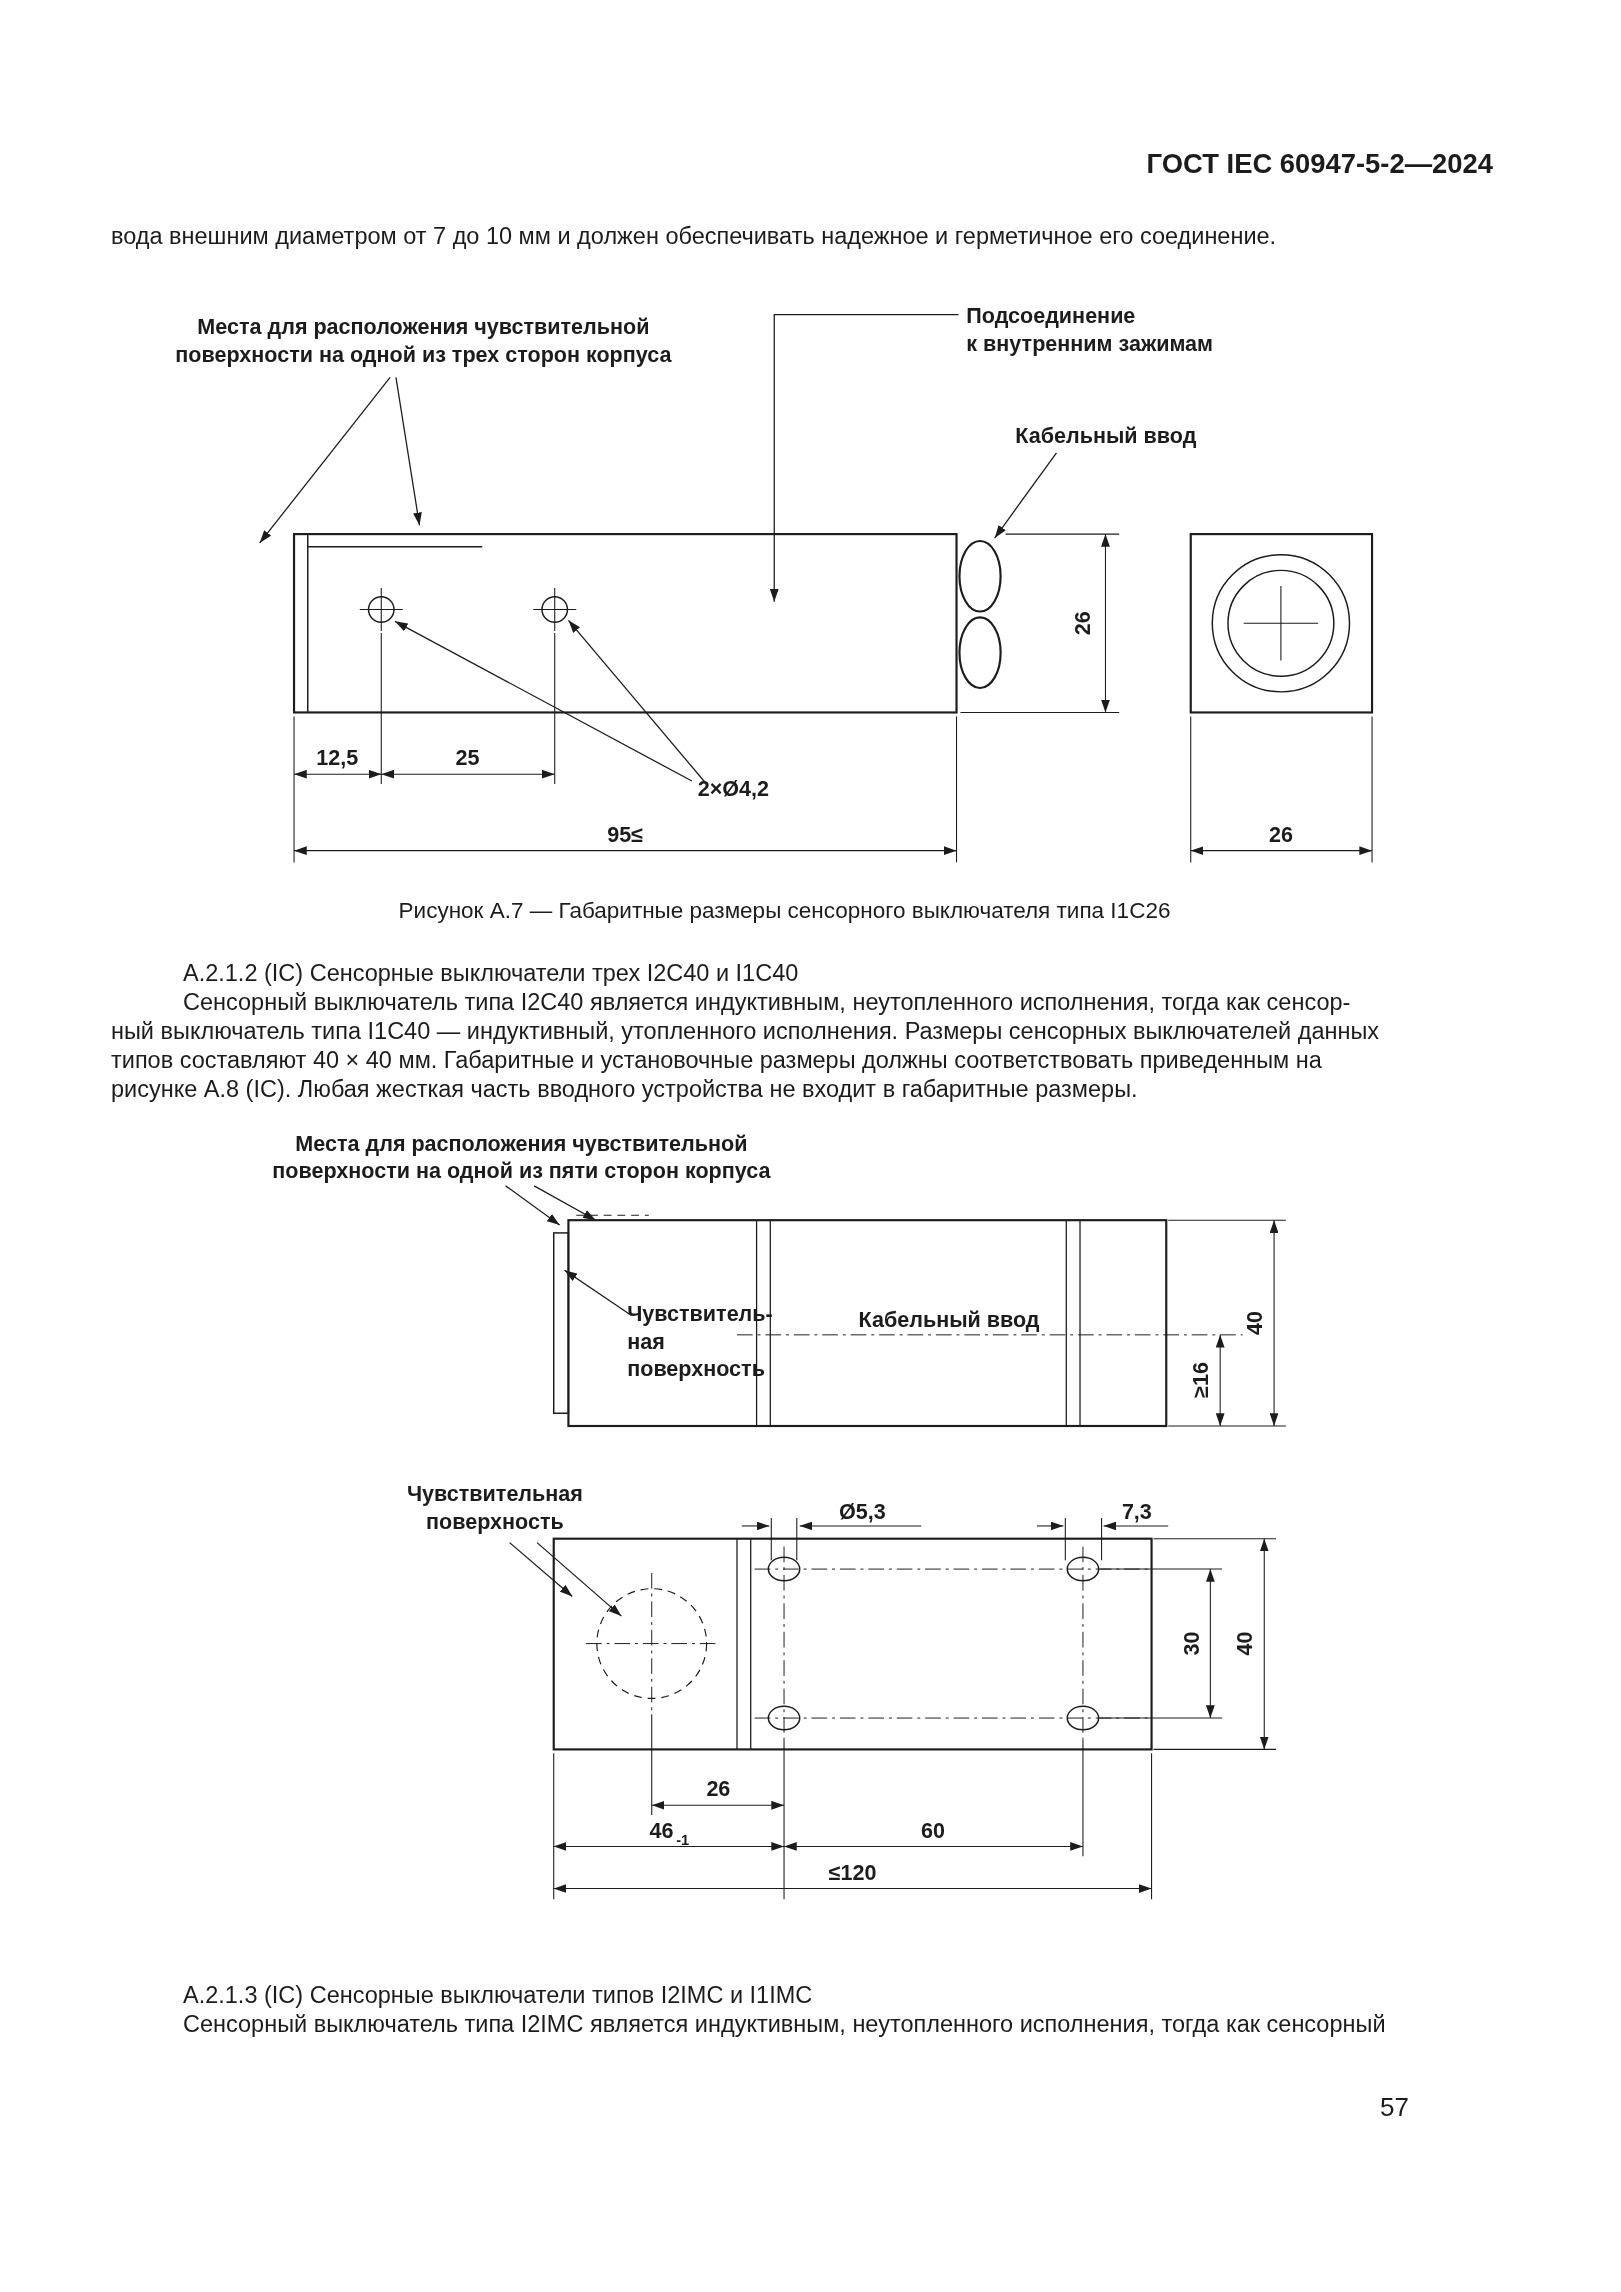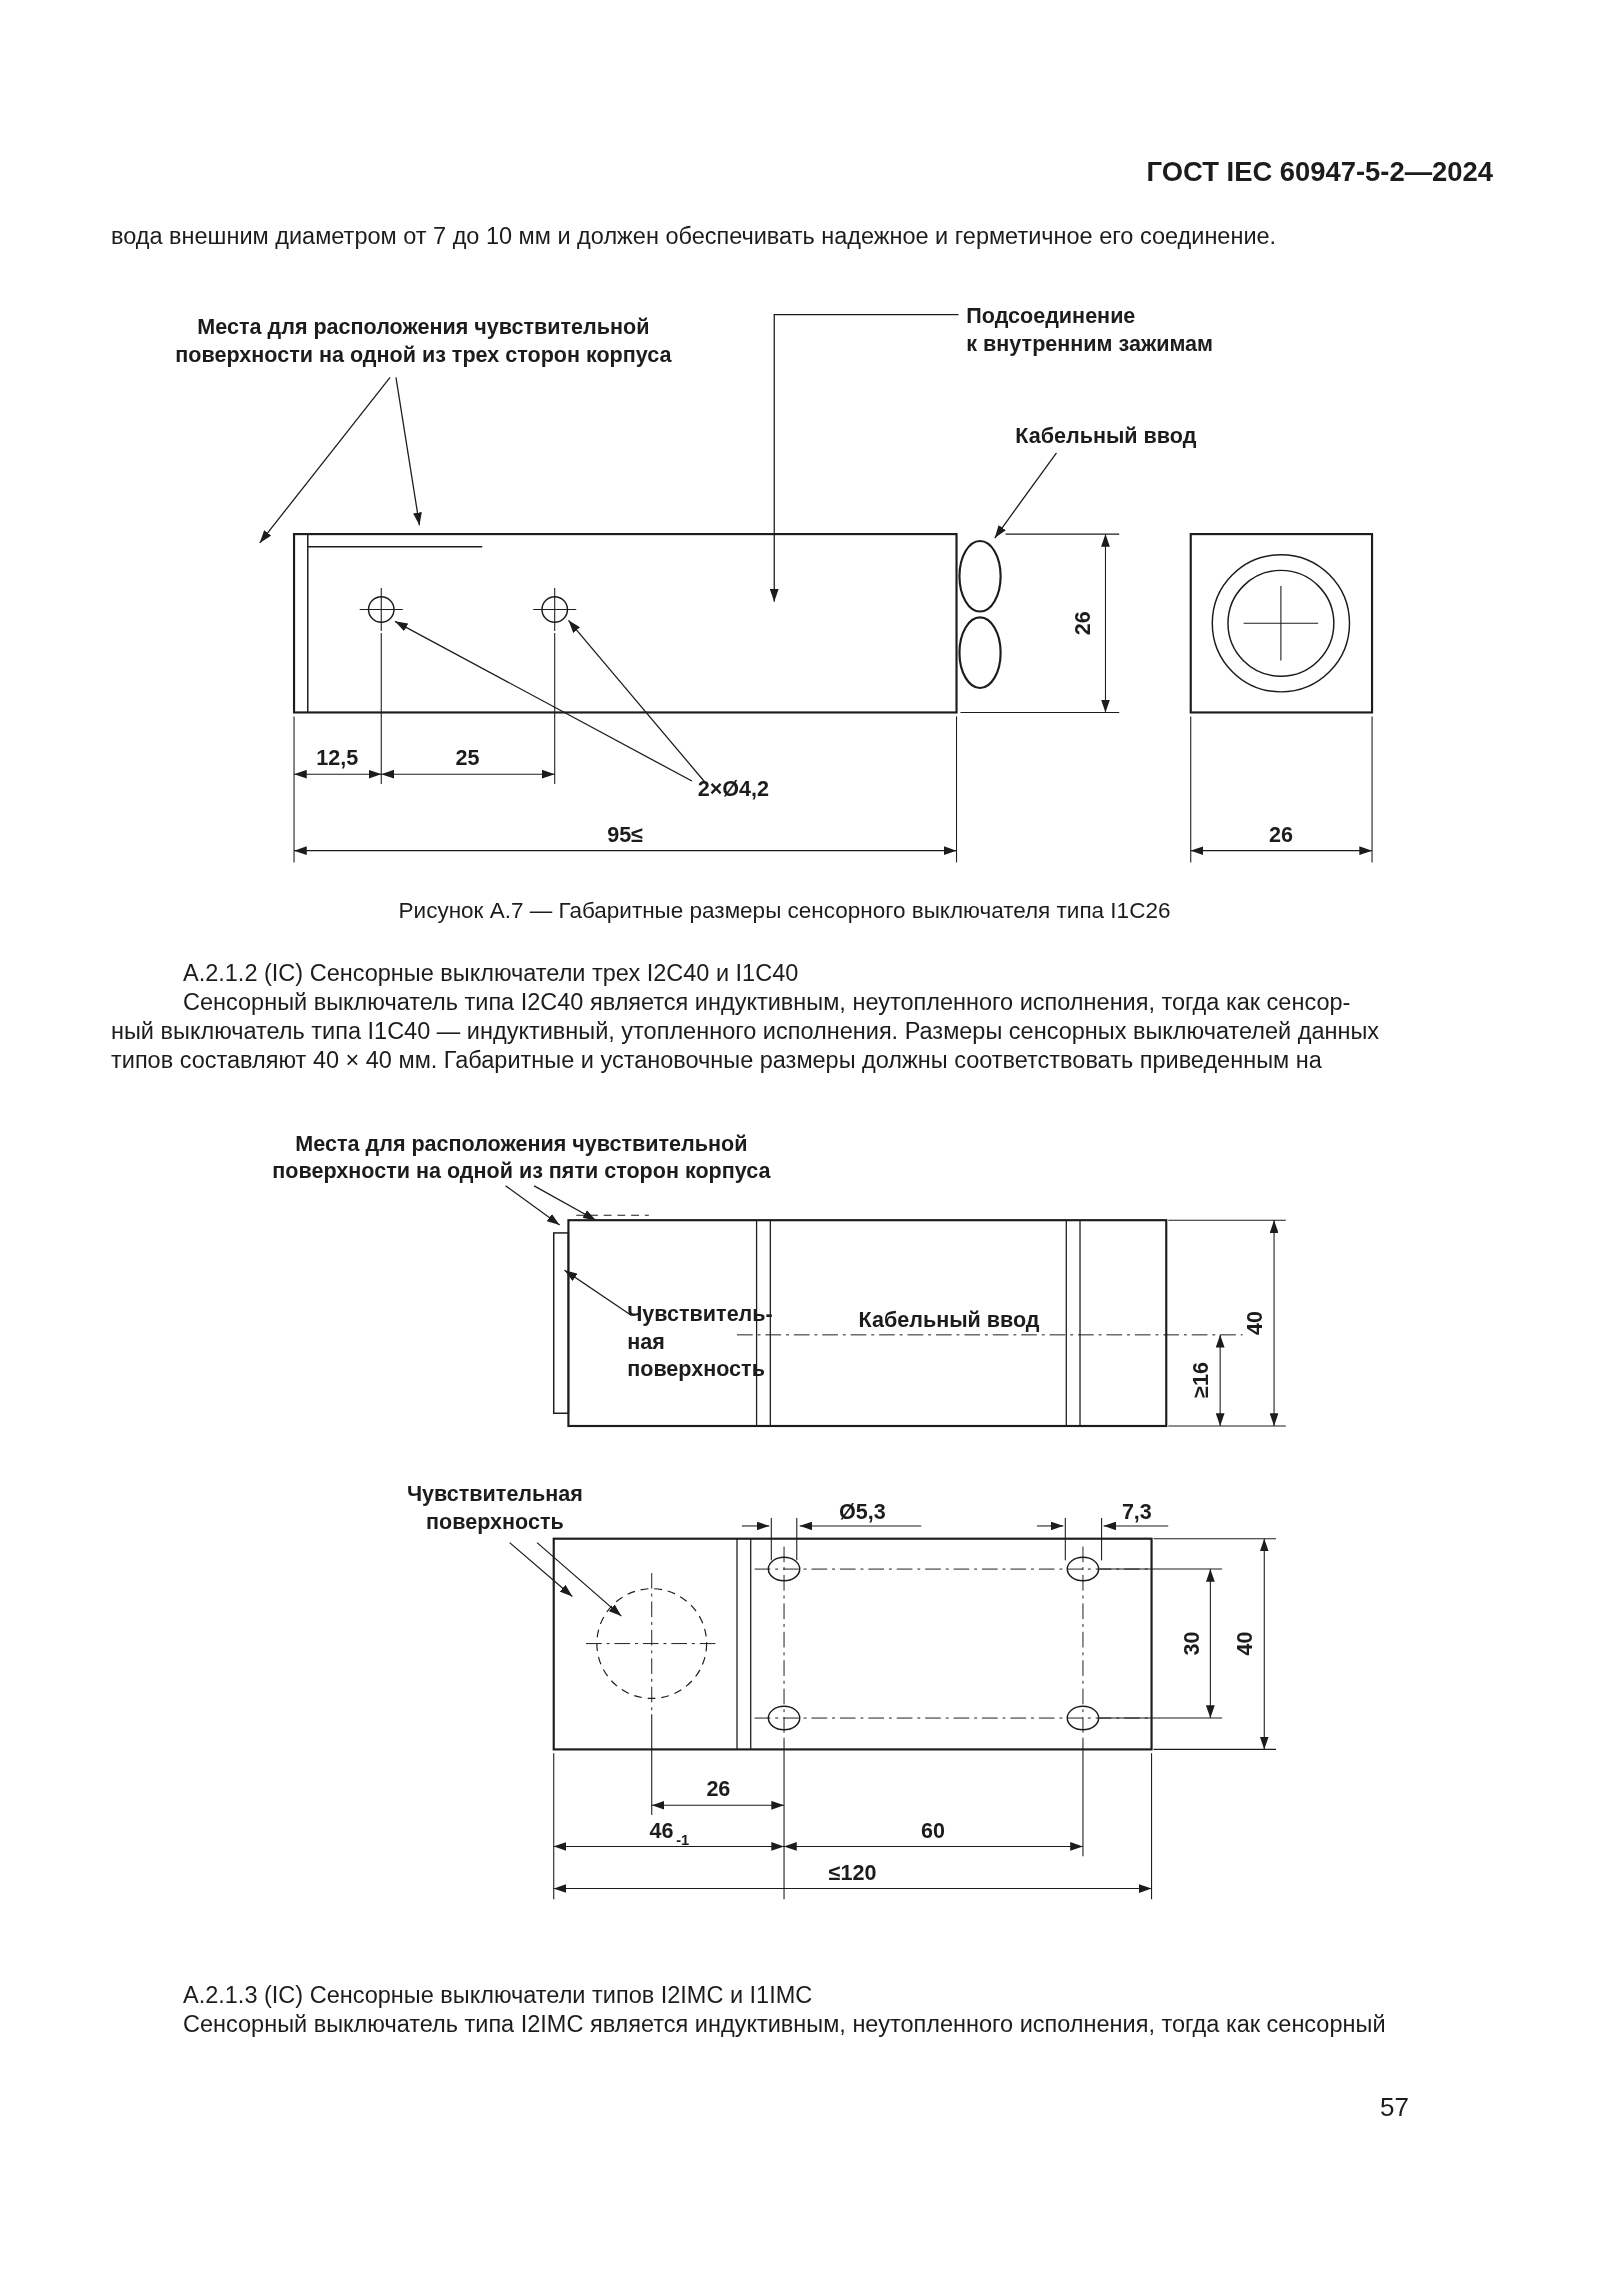--- a/index.html
+++ b/index.html
@@ -22,21 +22,21 @@
   .thin{stroke:#1c1c1c;stroke-width:1.1;fill:none}
   .leader{stroke:#1c1c1c;stroke-width:1.3;fill:none}
   .cl{stroke:#1c1c1c;stroke-width:1;fill:none;stroke-dasharray:16 5 3 5}
   .dash{stroke:#1c1c1c;stroke-width:1.2;fill:none;stroke-dasharray:8 6}
 </style>
 </head>
 <body>
 
 <div class="page">
 
-  <div class="abs hdr" style="left:111px;top:156px;width:1382px">ГОСТ IEC 60947-5-2—2024</div>
+  <div class="abs hdr" style="left:111px;top:148px;width:1382px">ГОСТ IEC 60947-5-2—2024</div>
 
   <div class="abs" style="left:111px;top:222px">
     <div class="bline">вода внешним диаметром от 7 до 10 мм и должен обеспечивать надежное и герметичное его соединение.</div>
   </div>
 
   <svg width="1621" height="637" viewBox="0 300 1654 650" style="top:294px">
     <defs>
       <marker id="arrA" viewBox="0 0 13 9" markerWidth="13" markerHeight="9" refX="13" refY="4.5" orient="auto-start-reverse" markerUnits="userSpaceOnUse">
         <path d="M0,0 L13,4.5 L0,9 Z" fill="#1c1c1c"></path>
       </marker>
@@ -102,20 +102,21 @@
     <text class="fdim" x="1112" y="636" text-anchor="middle" transform="rotate(-90 1112 636)">26</text>
   </svg>
 
   <div class="abs caption" style="left:118px;top:898px;width:1333px">Рисунок А.7 — Габаритные размеры сенсорного выключателя типа I1C26</div>
 
   <div class="abs" style="left:111px;top:959px">
     <div class="bline ind">А.2.1.2  (IC) Сенсорные выключатели трех I2C40 и I1C40</div>
     <div class="bline ind">Сенсорный выключатель типа I2C40 является индуктивным, неутопленного исполнения, тогда как сенсор-</div>
     <div class="bline">ный выключатель типа I1C40 — индуктивный, утопленного исполнения. Размеры сенсорных выключателей данных</div>
     <div class="bline">типов составляют 40 × 40 мм. Габаритные и установочные размеры должны соответствовать приведенным на</div>
+    <div class="bline">рисунке А.8 (IC). Любая жесткая часть вводного устройства не входит в габаритные размеры.</div>
   </div>
 
   <svg width="1621" height="794" viewBox="0 1150 1654 810" style="top:1127px">
     <defs>
       <marker id="arrB" viewBox="0 0 13 9" markerWidth="13" markerHeight="9" refX="13" refY="4.5" orient="auto-start-reverse" markerUnits="userSpaceOnUse">
         <path d="M0,0 L13,4.5 L0,9 Z" fill="#1c1c1c"></path>
       </marker>
     </defs>
 
     <g>

